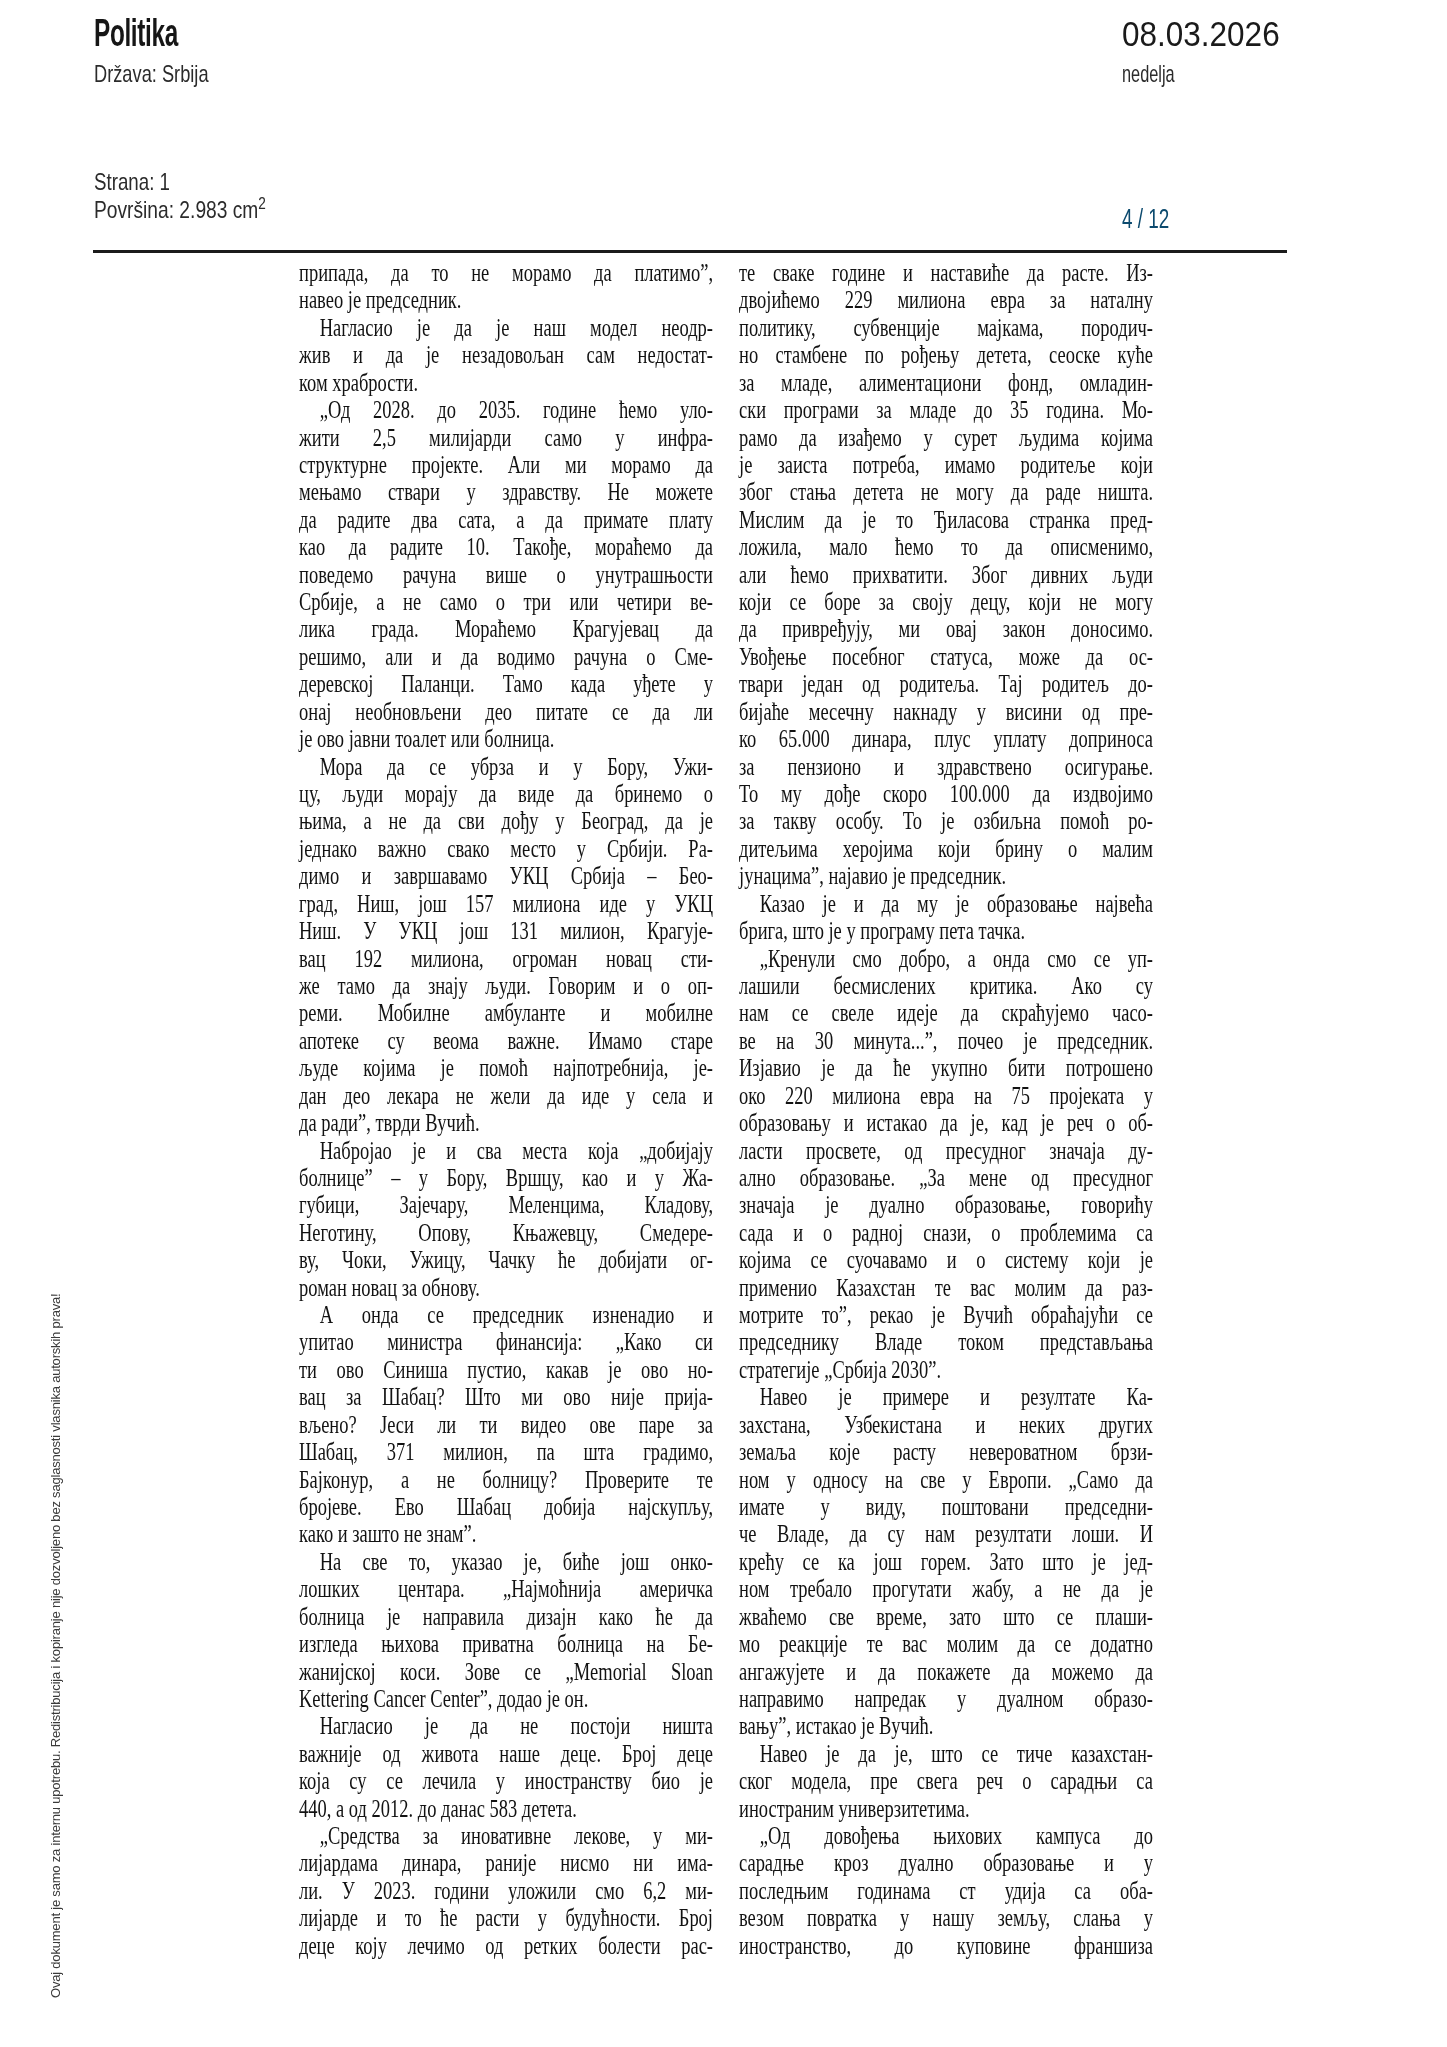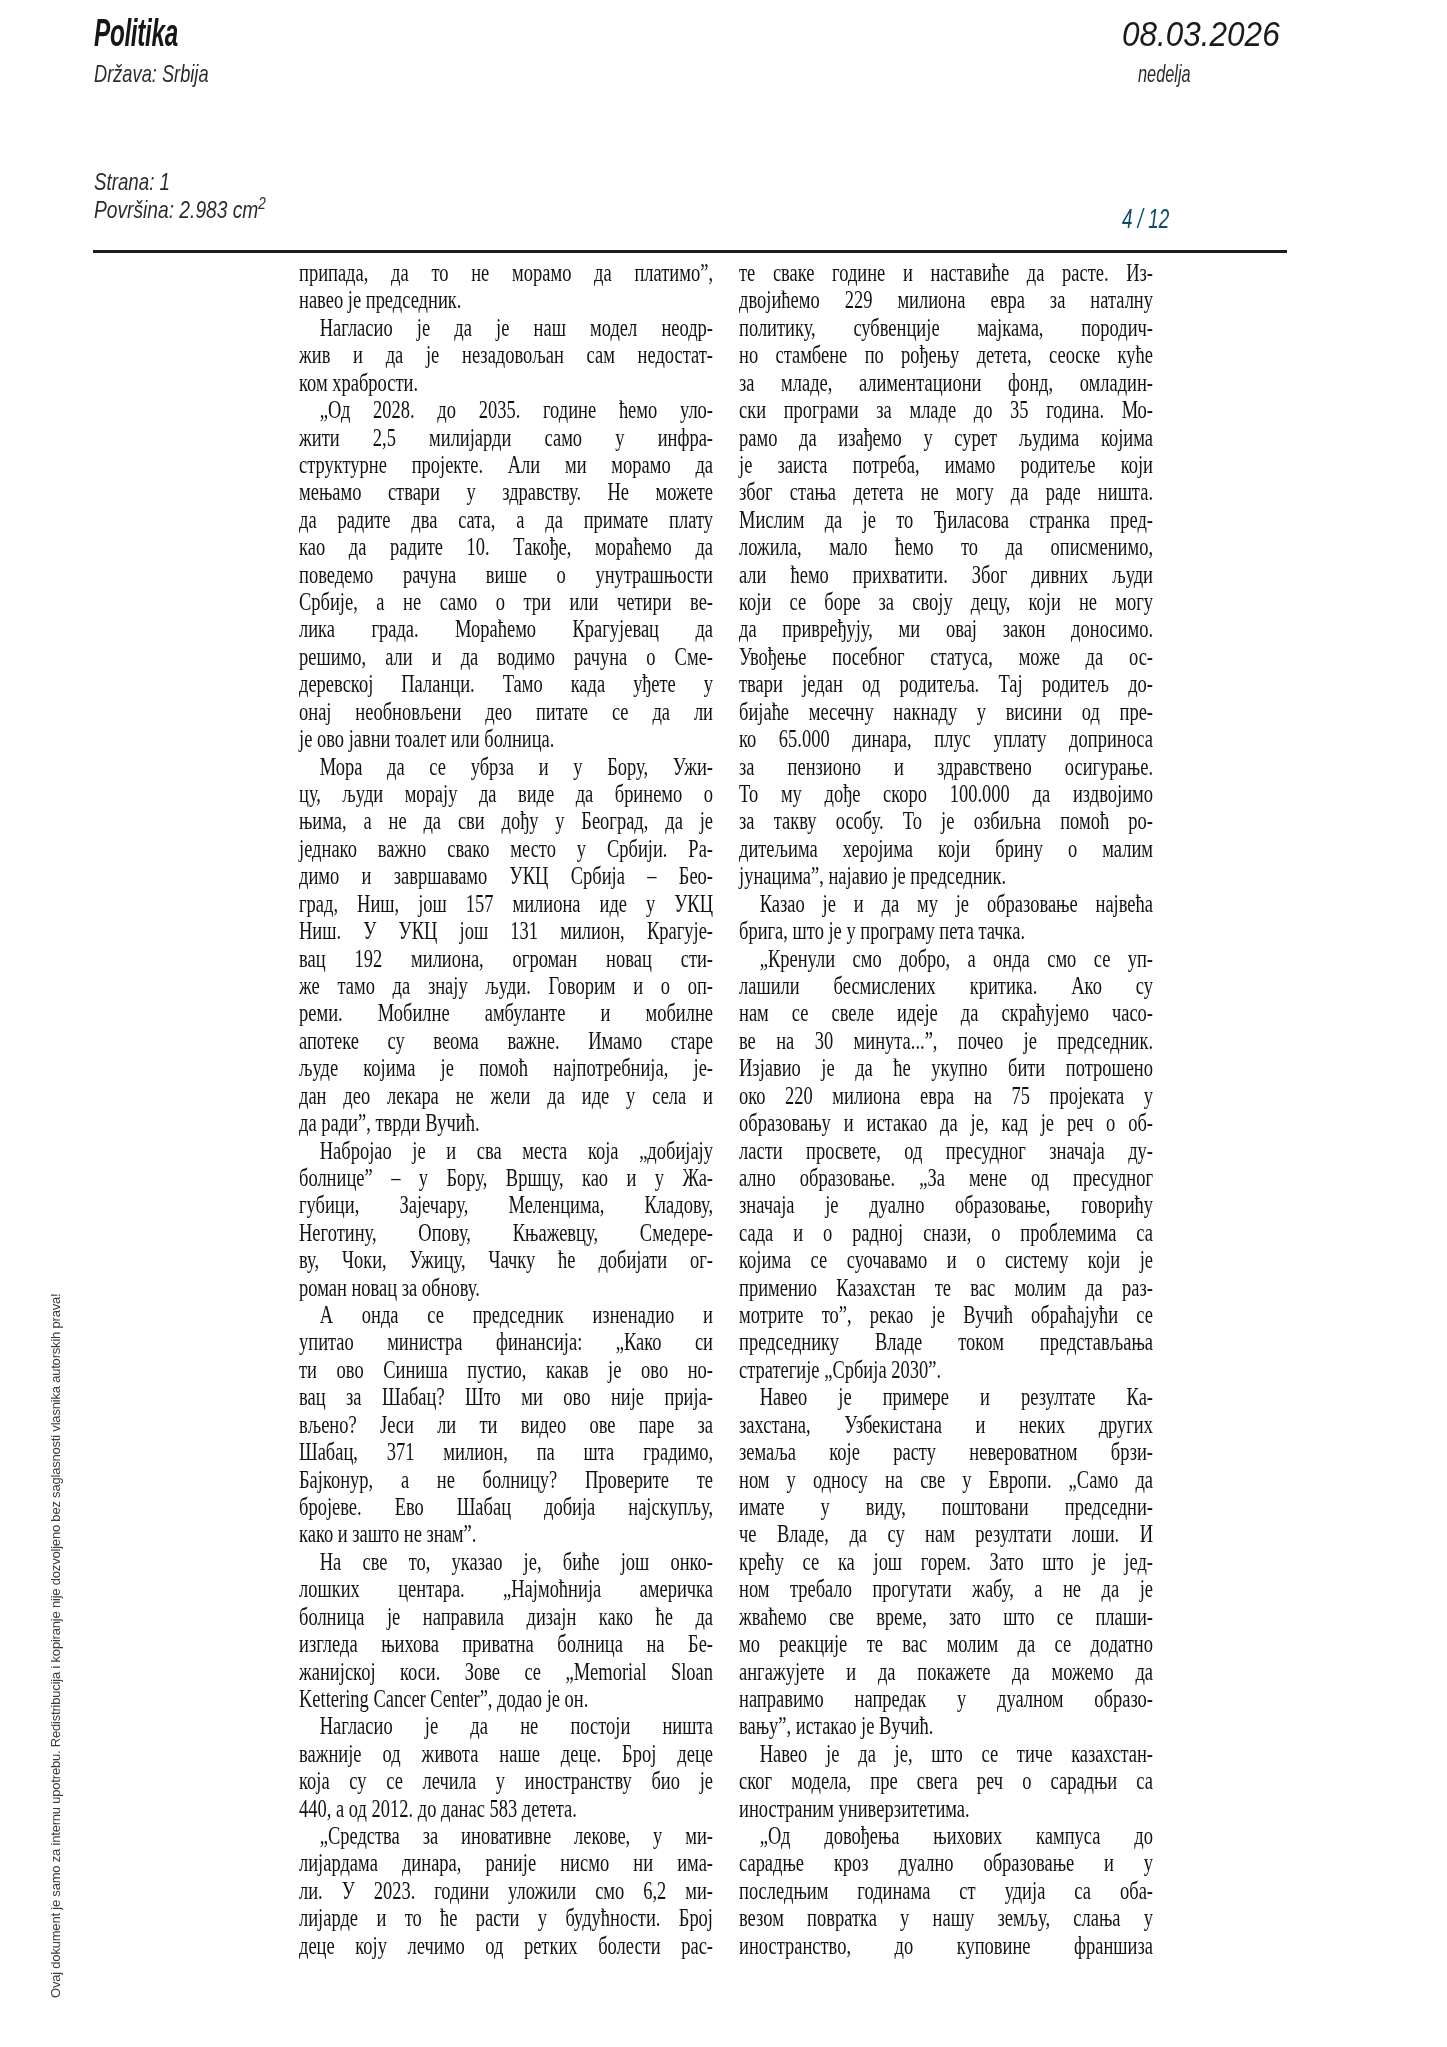--- a/index.html
+++ b/index.html
@@ -1,33 +1,33 @@
 <!DOCTYPE html>
 <html><head>
 <meta charset="utf-8">
 <style>
   html,body{margin:0;padding:0;}
   body{
     width:1447px;height:2047px;position:relative;background:#ffffff;
     font-family:"Liberation Serif",serif;color:#141414;overflow:hidden;
   }
-  .hdr{position:absolute;white-space:nowrap;font-family:"Liberation Sans",sans-serif;color:#161616;font-style:italic;}
+  .hdr{position:absolute;white-space:nowrap;font-family:"Liberation Sans",sans-serif;color:#161616;}
   .squeeze{display:inline-block;transform-origin:0 50%;}
   #src-title{left:94px;top:12px;font-size:38px;font-weight:700;}
   #src-title .squeeze{transform:scaleX(0.64);letter-spacing:-0.5px;}
   #country{left:94px;top:60px;font-size:24px;color:#2b2b2b;text-align:right;}
   #country .squeeze{transform:scaleX(0.76);}
   #page-label{left:94px;top:162px;font-size:24px;color:#2b2b2b;margin-top:6px;}
   #page-label .squeeze{transform:scaleX(0.78);}
   #area-label{left:94px;top:194px;font-size:24px;color:#2b2b2b;}
   #area-label .squeeze{transform:scaleX(0.80);}
   #area-label sup{font-size:17px;}
   #date-label{left:1122px;top:14px;font-size:35px;color:#1a1a1a;}
   #date-label .squeeze{transform:scaleX(0.90);}
-  #weekday-label{left:1122px;top:60px;font-size:24px;color:#2b2b2b;margin-left:16px;}
+  #weekday-label{left:1122px;top:60px;font-size:24px;color:#2b2b2b;}
   #weekday-label .squeeze{transform:scaleX(0.68);}
   #pagination-label{left:1122px;top:204px;font-size:27px;color:#0c4a6e;}
   #pagination-label .squeeze{transform:scaleX(0.70);}
   #rule{position:absolute;left:93px;top:250px;width:1194px;height:3px;background:#1b1b1b;}
 
   .col{
     position:absolute;top:259px;width:560px;
     font-size:25px;line-height:27.42px;
     transform:scaleX(0.7393);transform-origin:0 0;
     color:#121212;

